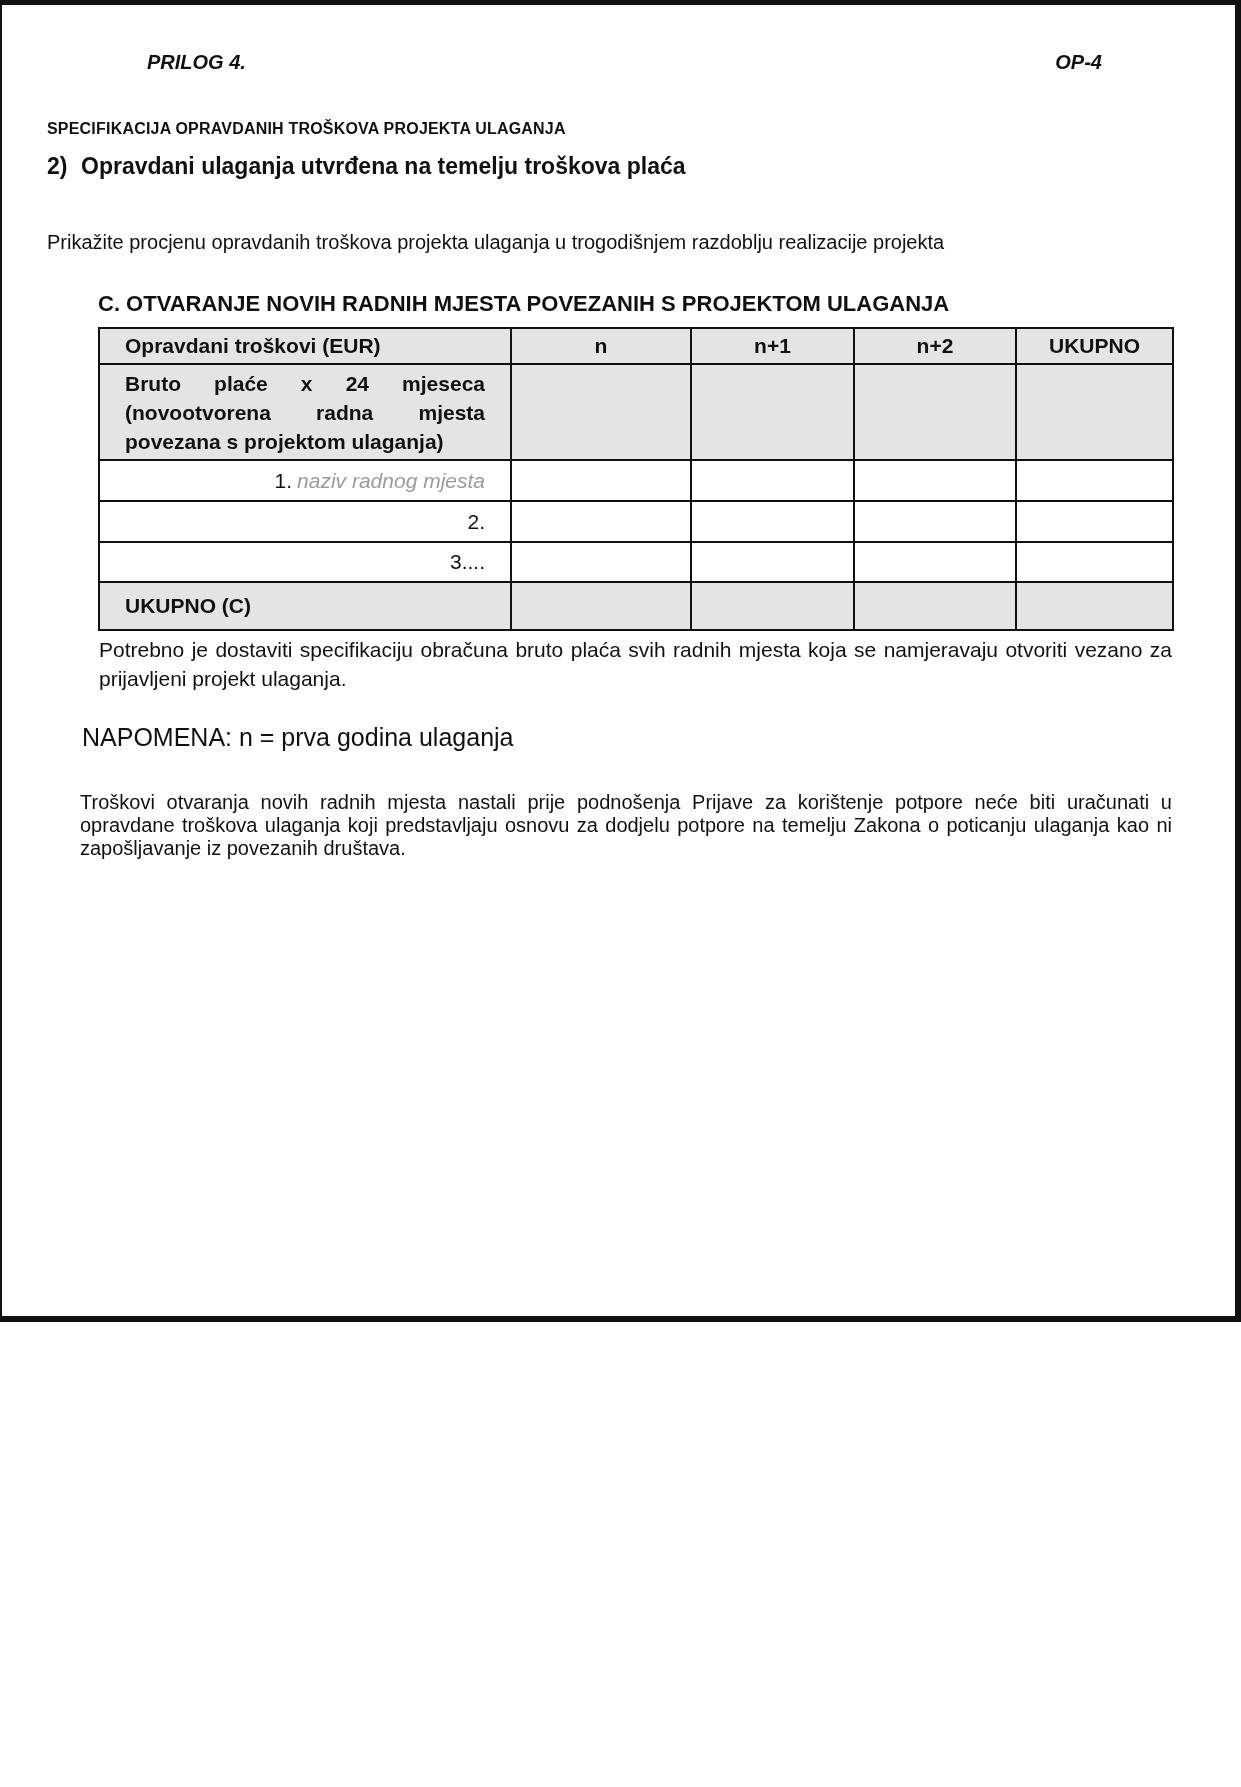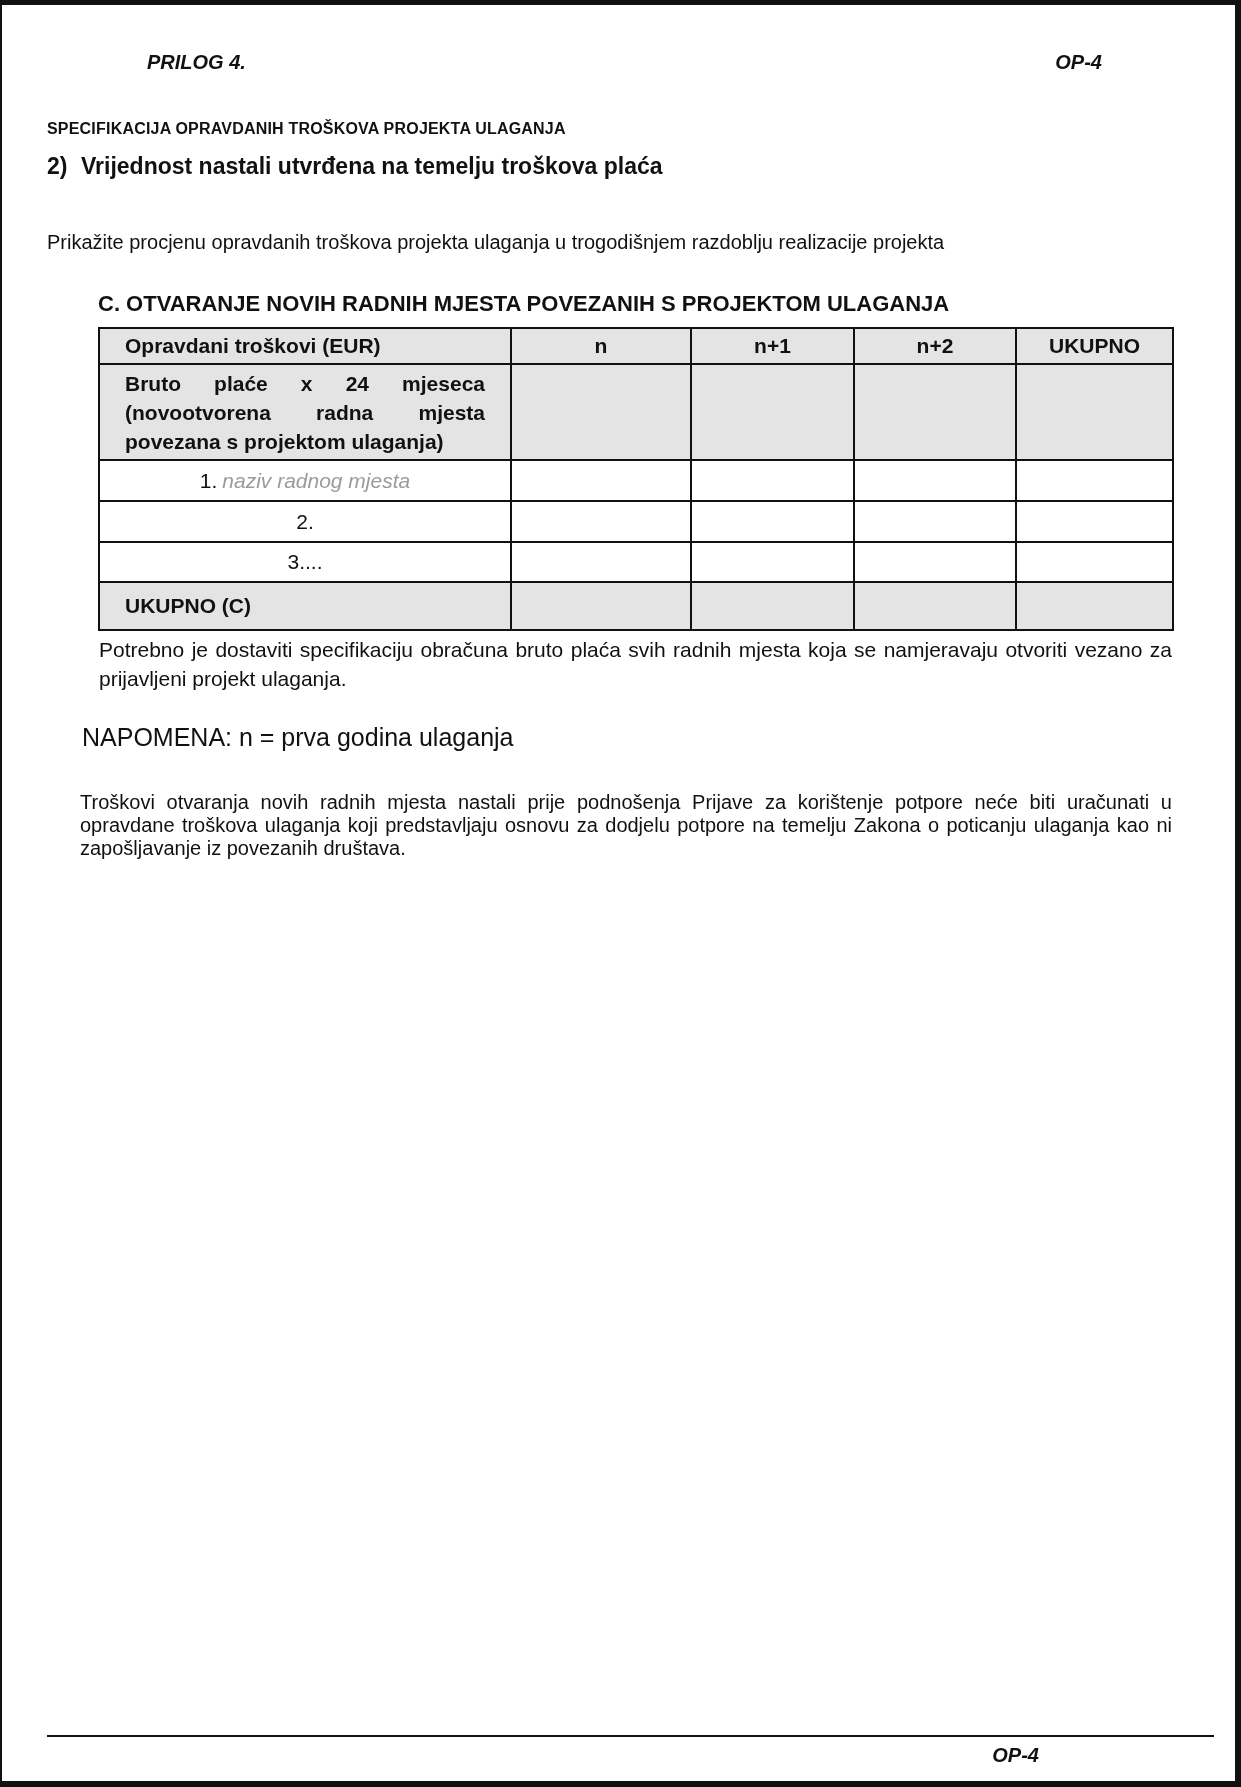--- a/index.html
+++ b/index.html
@@ -4,21 +4,21 @@
 <style>
   * { margin: 0; padding: 0; box-sizing: border-box; }
   html, body {
     background: #ffffff;
     font-family: "Liberation Sans", "DejaVu Sans", sans-serif;
     color: #111111;
   }
   .page {
     position: relative;
     width: 1241px;
-    height: 1787px;
+    height: 1322px;
     background: #ffffff;
     border-style: solid;
     border-color: #111111;
     border-width: 5px 6px 6px 2px;
     overflow: hidden;
   }
   .abs { position: absolute; }
 
   .hdr-label   { top: 46px; left: 145px; font-size: 20px; font-weight: bold; font-style: italic; }
   .hdr-code    { top: 46px; right: 133px; font-size: 20px; font-weight: bold; font-style: italic; }
@@ -52,21 +52,21 @@
   tr.cat-row     { height: 96px; }
   td.cat-label {
     font-weight: bold;
     text-align: justify;
     line-height: 29px;
     padding: 4px 8px;
     margin-top: 24px;
   }
   tr.item-row    { height: 41px; }
   tr.item-row-3  { height: 40px; }
-  td.item-label  { text-align: center; }
+  td.item-label  { text-align: right; }
   .placeholder   { color: #9b9b9b; font-style: italic; margin-left: 5px; }
   tr.total-row   { height: 48px; }
   td.total-label { font-weight: bold; font-size: 26px; padding-left: 8px; }
 
   .note-below {
     top: 630px; left: 97px; width: 1073px;
     font-size: 21px; line-height: 29px; text-align: justify;
   }
   .napomena { top: 718px; left: 80px; font-size: 25px; }
   .disclaimer {
@@ -82,21 +82,21 @@
 
 <div class="page">
 
   <div class="abs hdr-label">PRILOG 4.</div>
   <div class="abs hdr-code">OP-4</div>
 
   <div class="abs doc-title">SPECIFIKACIJA OPRAVDANIH TROŠKOVA PROJEKTA ULAGANJA</div>
 
   <div class="abs doc-subtitle">
     <span class="num">2)</span>
-    <span>Vrijednost nastali utvrđena na temelju troškova plaća</span>
+    <span>Opravdani ulaganja utvrđena na temelju troškova plaća</span>
   </div>
 
   <div class="abs intro">Prikažite procjenu opravdanih troškova projekta ulaganja u trogodišnjem razdoblju realizacije projekta</div>
 
   <div class="abs c-heading">C. OTVARANJE NOVIH RADNIH MJESTA POVEZANIH S PROJEKTOM ULAGANJA</div>
 
   <table class="costs">
     <colgroup>
       <col style="width:412px">
       <col style="width:180px">

